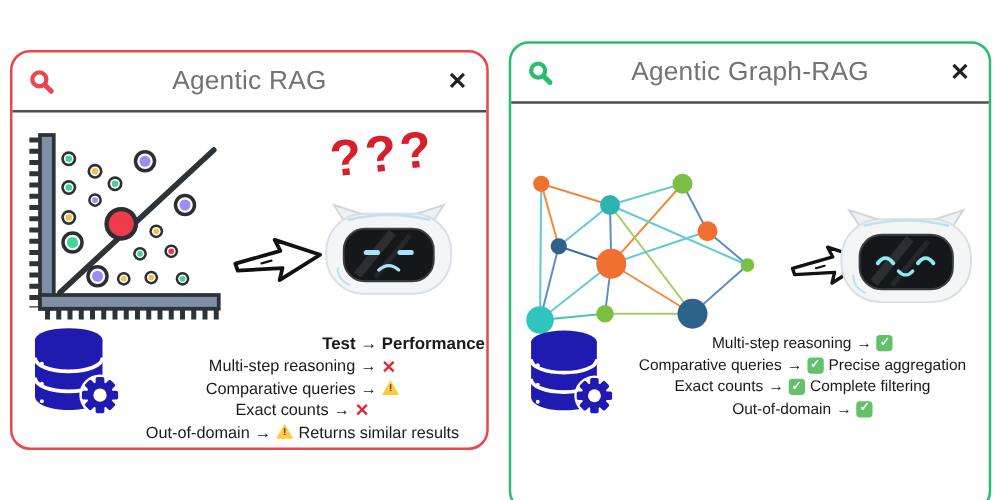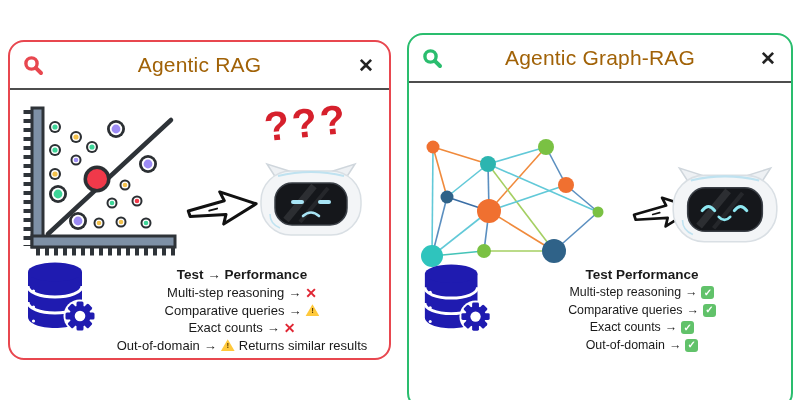--- a/index.html
+++ b/index.html
@@ -12,36 +12,36 @@
     background:#fff;box-sizing:border-box;
   }
   .panel-left{left:8px;top:40px;width:383px;height:320px;}
   .panel-right{left:407px;top:33px;width:386px;height:376px;}
   .titlebar{
     position:absolute;left:0;top:0;right:0;height:46px;
     display:flex;align-items:center;border-bottom:2px solid #4d4d4d;
   }
   .titlebar .slot{width:46px;display:flex;align-items:center;justify-content:center;}
   .titlebar .title{
-    flex:1;text-align:center;font-size:21px;font-weight:500;color:#a16207;
+    flex:1;text-align:center;font-size:21px;font-weight:500;color:#737373;
     letter-spacing:.2px;
   }
   .mag{color:var(--accent);}
   .close-btn{
     font-size:19px;font-weight:600;color:#222;cursor:pointer;line-height:1;
     background:none;border:none;padding:0;font-family:"Liberation Sans",sans-serif;
   }
   .abs{position:absolute;}
   
   .qmarks{
     font-size:41px;font-weight:800;color:#d6202c;letter-spacing:3px;
     transform:rotate(-6deg);font-family:"Liberation Sans",sans-serif;
   }
   
-  .perf{text-align:center;}
+  .perf{text-align:right;}
   .perf .perf-title{font-weight:700;font-size:13.5px;line-height:18px;}
   .perf .perf-row{
     display:flex;justify-content:center;align-items:center;gap:4px;
     font-size:13px;line-height:17.5px;white-space:nowrap;
   }
   .perf-right .perf-row{font-size:12.4px;}
   .icon-cross{color:#e02633;font-weight:800;font-size:14px;line-height:1;}
   .icon-warning{
     display:inline-flex;align-items:flex-end;justify-content:center;
     width:14px;height:12px;background:#ffc93c;
@@ -256,35 +256,36 @@
     <path d="M33,43 Q39,35 45,43" fill="none" stroke="#8fe8f2" stroke-width="3" stroke-linecap="round"></path>
     <path d="M64,43 Q70,35 76,43" fill="none" stroke="#8fe8f2" stroke-width="3" stroke-linecap="round"></path>
     <path d="M49,49 Q54.5,55 60,49" fill="none" stroke="#8fe8f2" stroke-width="2.6" stroke-linecap="round"></path>
   </svg>
 
   <svg class="abs" style="left:9px;top:227px" width="80" height="76" viewBox="0 0 80 78">
     <use href="#db-gear"></use>
   </svg>
 
   <div class="abs perf perf-right" style="left:84px;top:231px;width:298px">
-    <div class="perf-title">Test Performance</div>
     <div class="perf-row">
       <span>Multi-step reasoning</span>
         <span class="arr">→</span>
       <span class="icon-check"></span>
     </div>
     <div class="perf-row">
       <span>Comparative queries</span>
         <span class="arr">→</span>
       <span class="icon-check"></span>
+      <span>Precise aggregation</span>
     </div>
     <div class="perf-row">
       <span>Exact counts</span>
         <span class="arr">→</span>
       <span class="icon-check"></span>
+      <span>Complete filtering</span>
     </div>
     <div class="perf-row">
       <span>Out-of-domain</span>
         <span class="arr">→</span>
       <span class="icon-check"></span>
     </div>
   </div>
 </div>
 
 </body></html>

